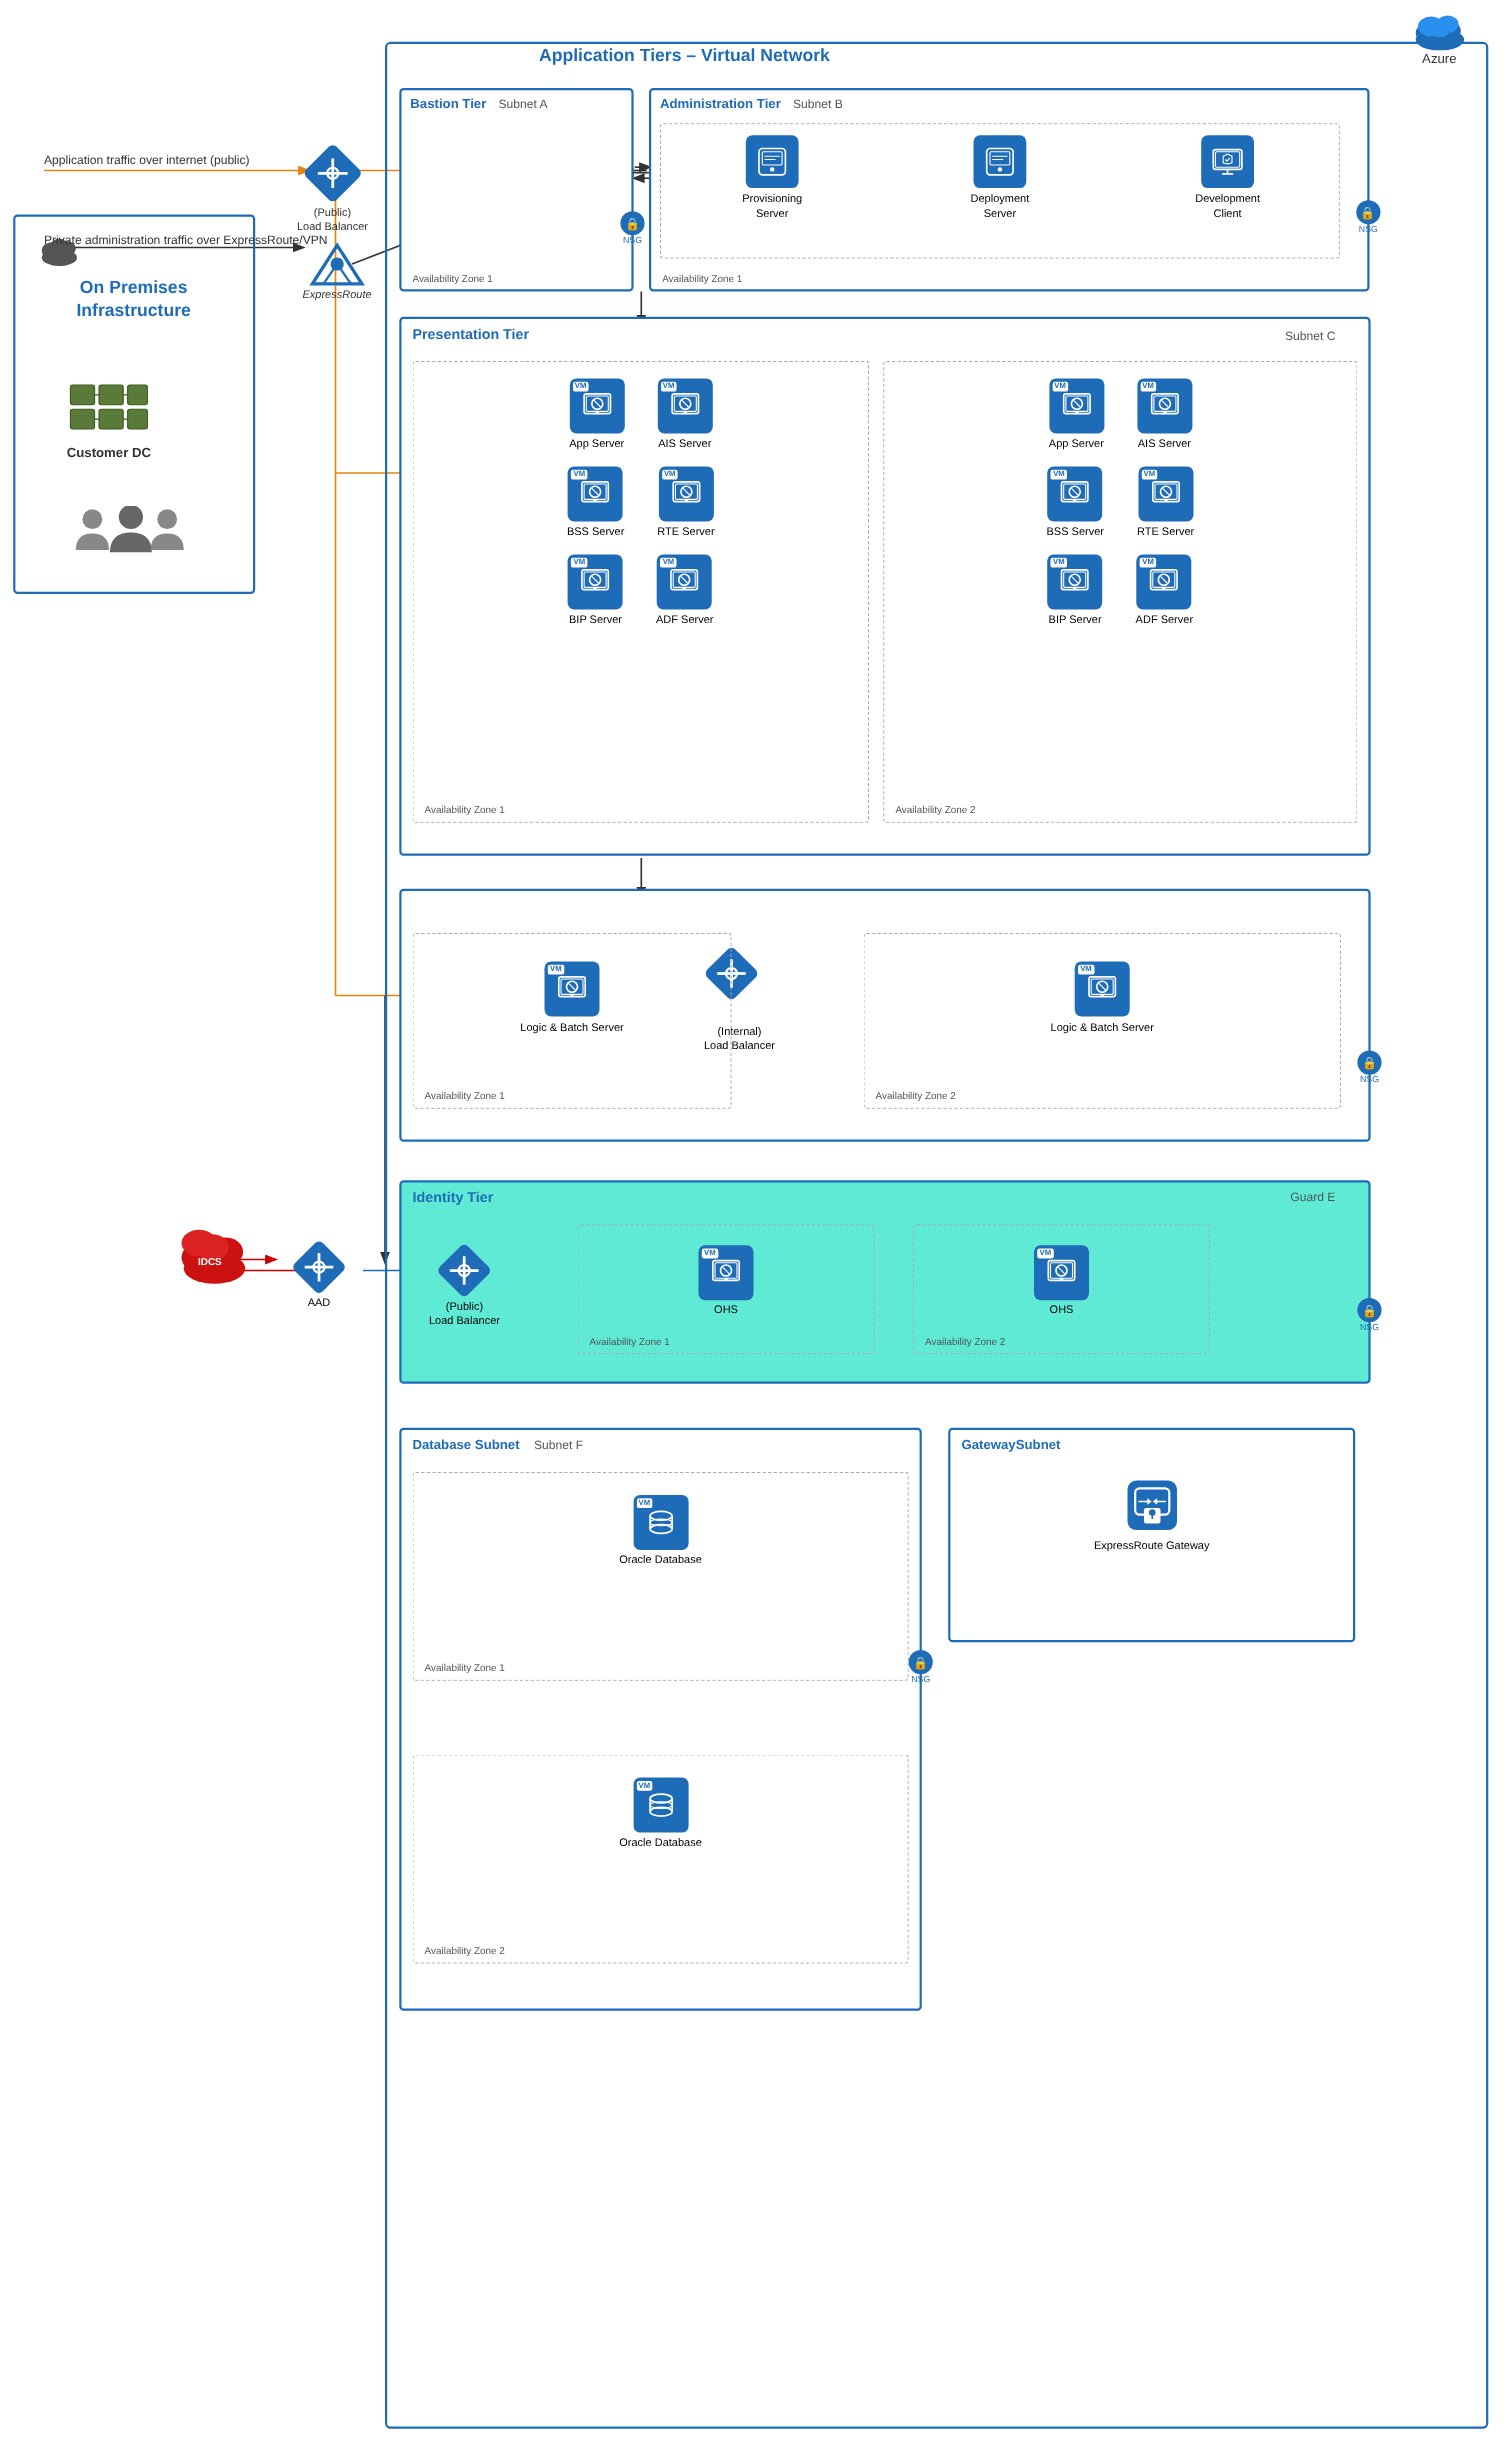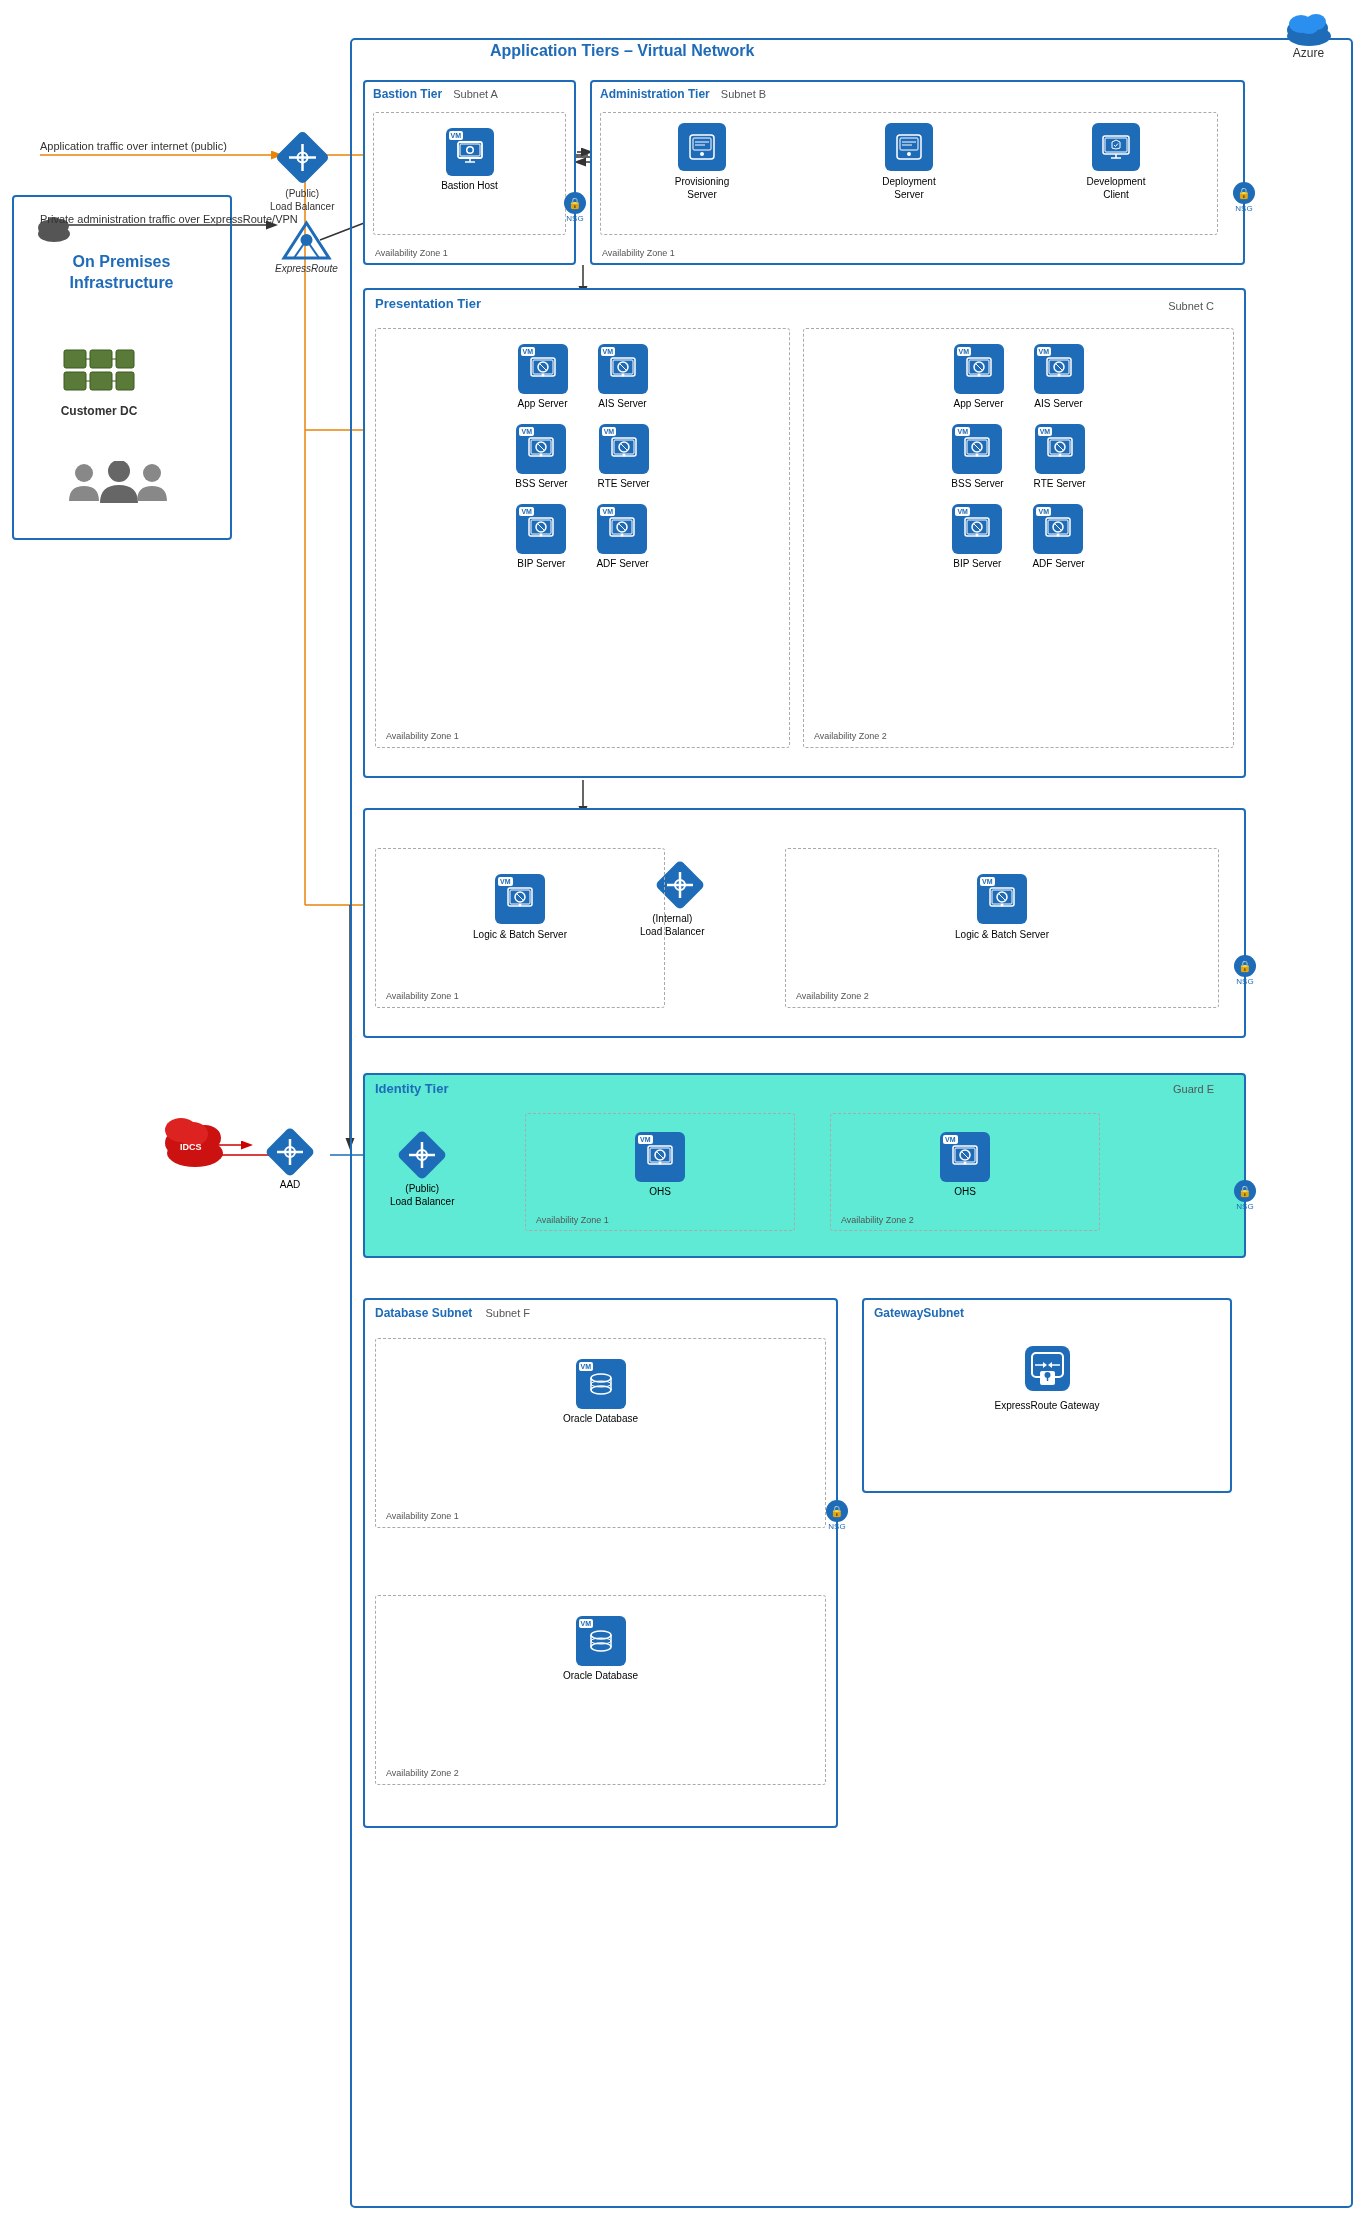--- a/index.html
+++ b/index.html
@@ -196,37 +196,20 @@
     </svg>
     <div style="font-size:10px;text-align:center;color:#333;font-style:italic;">ExpressRoute</div>
   </div>
 
   <div class="abs" style="top:80px;left:363px;width:213px;height:185px;border:2px solid #1e6bb8;border-radius:4px;background:#fff;">
     <div style="padding:5px 8px;">
       <span style="font-size:12px;font-weight:bold;color:#1e6bb8;">Bastion Tier</span>
       <span style="font-size:11px;color:#555;margin-left:8px;">Subnet A</span>
     </div>
 
-    <div class="abs" style="top:30px;left:8px;right:8px;bottom:28px;border:1.5px dashed #aaa;border-radius:3px;">
-
-      <div style="display:flex;flex-direction:column;align-items:center;padding:15px 0 5px 0;">
-        <div style="position:relative;width:48px;height:48px;background:#1e6bb8;border-radius:6px;display:flex;align-items:center;justify-content:center;">
-          <span style="position:absolute;top:3px;left:3px;background:#fff;color:#1e6bb8;font-size:7px;font-weight:bold;padding:1px 2px;border-radius:2px;">VM</span>
-          <svg width="28" height="28" viewBox="0 0 28 28">
-            <rect x="2" y="4" width="24" height="16" rx="2" fill="none" stroke="white" stroke-width="1.8"></rect>
-            <rect x="4" y="6" width="20" height="12" rx="1" fill="none" stroke="white" stroke-width="1"></rect>
-            <line x1="14" y1="20" x2="14" y2="24" stroke="white" stroke-width="1.5"></line>
-            <line x1="9" y1="24" x2="19" y2="24" stroke="white" stroke-width="1.5"></line>
-            <circle cx="14" cy="12" r="4" fill="white"></circle>
-            <circle cx="14" cy="12" r="2.5" fill="#1e6bb8"></circle>
-          </svg>
-        </div>
-        <div style="font-size:10px;text-align:center;margin-top:4px;">Bastion Host</div>
-      </div>
-    </div>
     <div class="abs" style="bottom:5px;left:10px;font-size:9px;color:#555;">Availability Zone 1</div>
 
     <div class="abs" style="bottom:40px;right:-12px;display:flex;flex-direction:column;align-items:center;">
       <div style="width:22px;height:22px;background:#1e6bb8;border-radius:50%;display:flex;align-items:center;justify-content:center;color:white;font-size:11px;">🔒</div>
       <div style="font-size:8px;color:#1e6bb8;">NSG</div>
     </div>
   </div>
 
   <div class="abs" style="top:80px;left:590px;width:655px;height:185px;border:2px solid #1e6bb8;border-radius:4px;background:#fff;">
     <div style="padding:5px 8px;">
@@ -473,21 +456,21 @@
           </div>
           <div style="font-size:10px;text-align:center;margin-top:4px;">ADF Server</div>
         </div>
       </div>
       <div style="position:absolute;bottom:6px;left:10px;font-size:9px;color:#555;">Availability Zone 2</div>
     </div>
   </div>
 
   <div class="abs" style="top:808px;left:363px;width:883px;height:230px;border:2px solid #1e6bb8;border-radius:4px;background:#fff;">
 
-    <div class="abs" style="top:50px;left:275px;display:flex;flex-direction:column;align-items:flex-end;">
+    <div class="abs" style="top:50px;left:275px;display:flex;flex-direction:column;align-items:flex-start;gap:20px;">
       <svg width="50" height="50" viewBox="0 0 50 50">
         <rect x="7" y="7" width="36" height="36" rx="5" fill="#1e6bb8" transform="rotate(45 25 25)"></rect>
         <line x1="25" y1="12" x2="25" y2="38" stroke="white" stroke-width="2.5"></line>
         <line x1="12" y1="25" x2="38" y2="25" stroke="white" stroke-width="2.5"></line>
         <circle cx="25" cy="25" r="5" fill="none" stroke="white" stroke-width="2"></circle>
       </svg>
       <div style="font-size:10px;text-align:center;margin-top:2px;line-height:1.3;">(Internal)<br>Load Balancer</div>
     </div>
 
     <div class="abs" style="top:38px;left:10px;width:290px;bottom:28px;border:1.5px dashed #aaa;border-radius:3px;">

